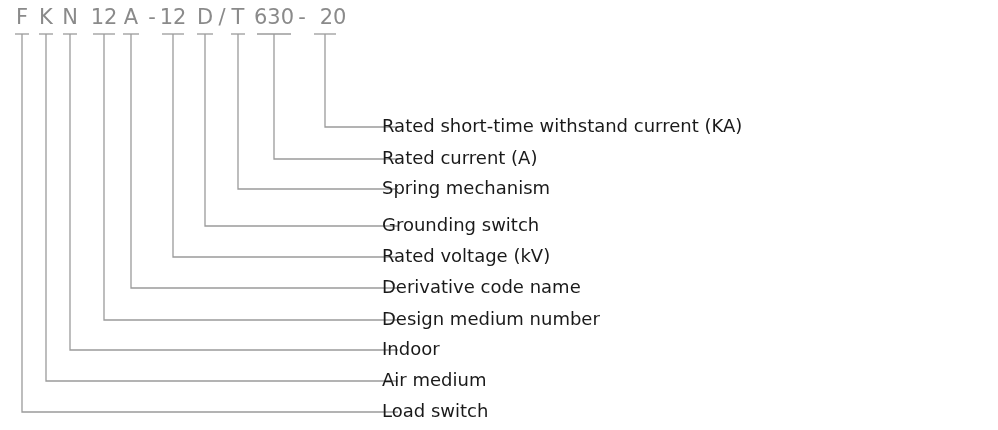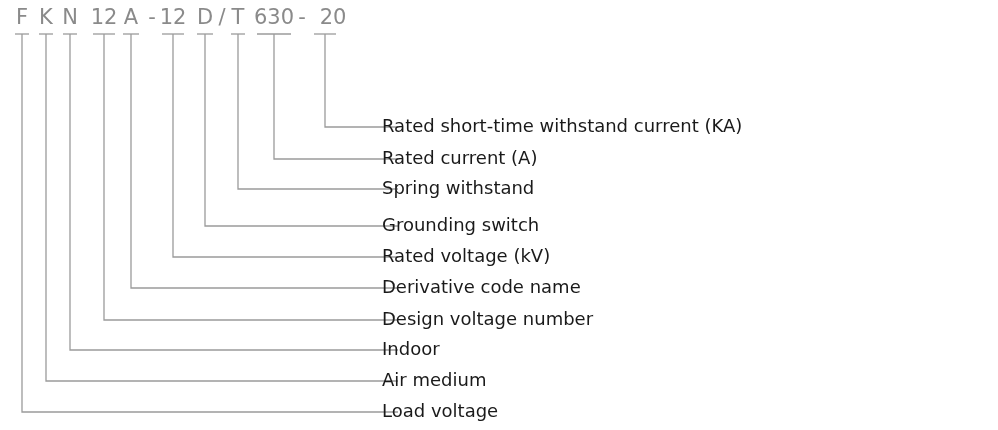--- a/index.html
+++ b/index.html
@@ -49,22 +49,22 @@
       <div class="code-char" style="left: 185px; width: 40px;">D</div>
       <div class="code-char" style="left: 202px; width: 40px;">/</div>
       <div class="code-char" style="left: 218px; width: 40px;">T</div>
       <div class="code-char" style="left: 254px; width: 40px;">630</div>
       <div class="code-char" style="left: 282px; width: 40px;">-</div>
       <div class="code-char" style="left: 313px; width: 40px;">20</div>
     </div>
   <div id="labels">
       <div class="label" style="top: 116px;">Rated short-time withstand current (KA)</div>
       <div class="label" style="top: 148px;">Rated current (A)</div>
-      <div class="label" style="top: 178px;">Spring withstand</div>
+      <div class="label" style="top: 178px;">Spring mechanism</div>
       <div class="label" style="top: 215px; text-align: center;">Grounding switch</div>
       <div class="label" style="top: 246px;">Rated voltage (kV)</div>
       <div class="label" style="top: 277px;">Derivative code name</div>
-      <div class="label" style="top: 309px;">Design voltage number</div>
+      <div class="label" style="top: 309px;">Design medium number</div>
       <div class="label" style="top: 339px;">Indoor</div>
       <div class="label" style="top: 370px;">Air medium</div>
-      <div class="label" style="top: 401px;">Load voltage</div>
+      <div class="label" style="top: 401px;">Load switch</div>
     </div>
 </div>
 
 </body></html>

